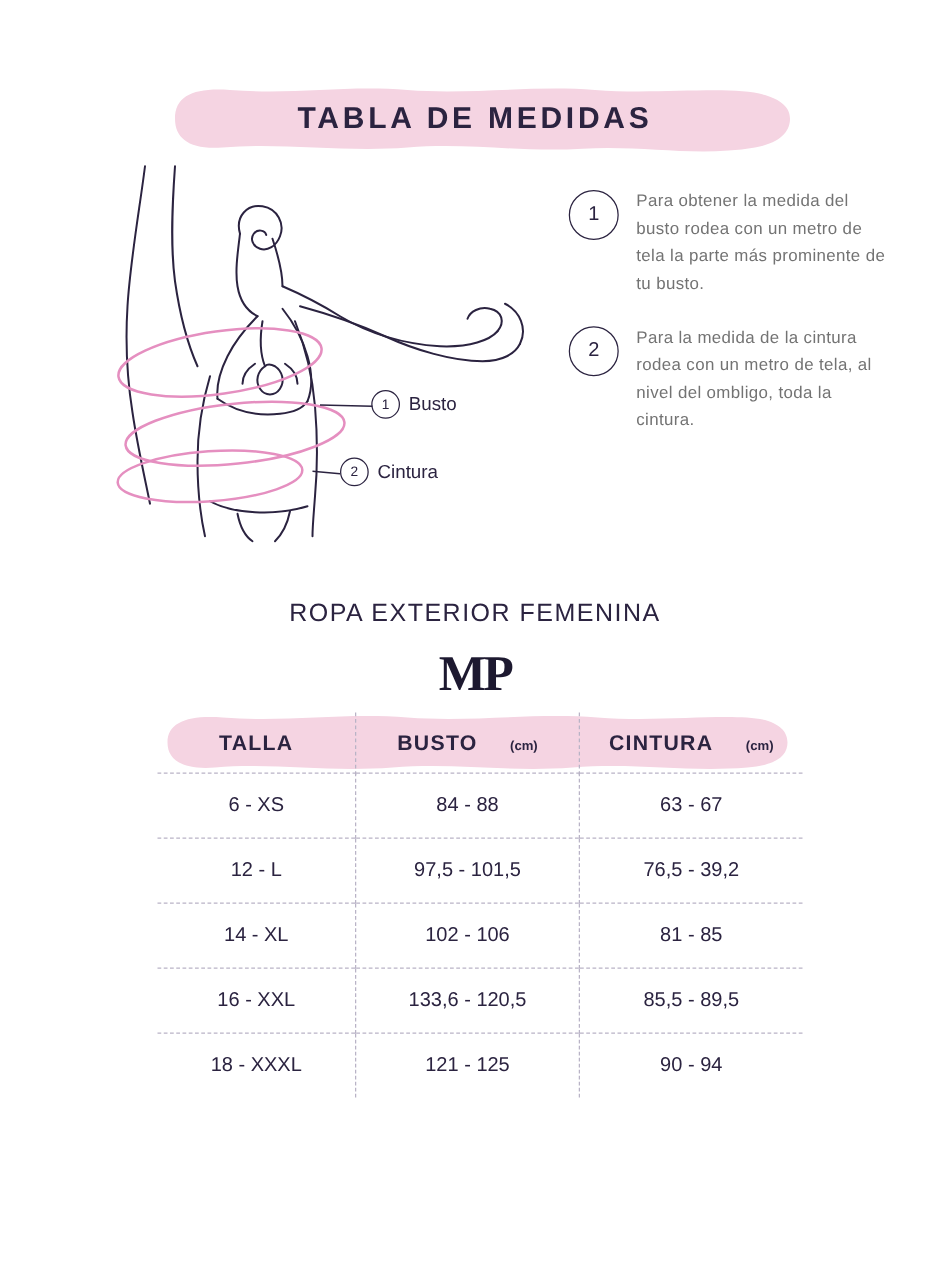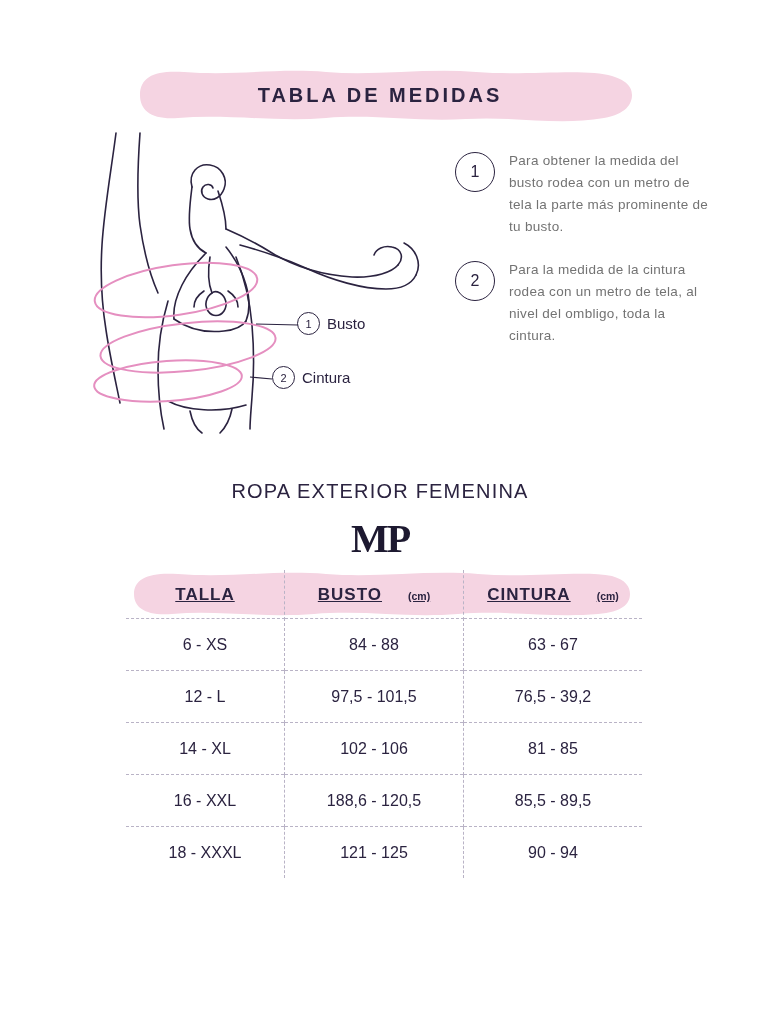--- a/index.html
+++ b/index.html
@@ -39,21 +39,21 @@
     align-items: center;
     justify-content: center;
   }
   .title-banner svg {
     position: absolute;
     top: 0;
     left: 0;
   }
   .title-text {
     position: relative;
-    font-size: 20px;
+    font-size: 24px;
     font-weight: bold;
     letter-spacing: 3px;
     color: #2b2340;
   }
 
   
   .illustration {
     position: absolute;
     top: 125px;
     left: 40px;
@@ -179,21 +179,20 @@
   table.size-table td {
     text-align: center;
     color: #2b2340;
   }
   table.size-table thead th {
     height: 48px;
     font-size: 17px;
     font-weight: bold;
     letter-spacing: 1px;
     vertical-align: middle;
-    text-decoration: underline;
   }
   table.size-table thead th .unit {
     font-size: 10.5px;
     font-weight: bold;
     letter-spacing: 0;
     padding-left: 26px;
   }
   table.size-table tbody td {
     height: 49px;
     font-size: 16px;
@@ -330,21 +329,21 @@
           <td class="col-busto">97,5 - 101,5</td>
           <td class="col-cintura">76,5 - 39,2</td>
         </tr>
         <tr>
           <td class="col-talla">14 - XL</td>
           <td class="col-busto">102 - 106</td>
           <td class="col-cintura">81 - 85</td>
         </tr>
         <tr>
           <td class="col-talla">16 - XXL</td>
-          <td class="col-busto">188,6 - 120,5</td>
+          <td class="col-busto">133,6 - 120,5</td>
           <td class="col-cintura">85,5 - 89,5</td>
         </tr>
         <tr>
           <td class="col-talla">18 - XXXL</td>
           <td class="col-busto">121 - 125</td>
           <td class="col-cintura">90 - 94</td>
         </tr>
       </tbody>
     </table>
   </div>

